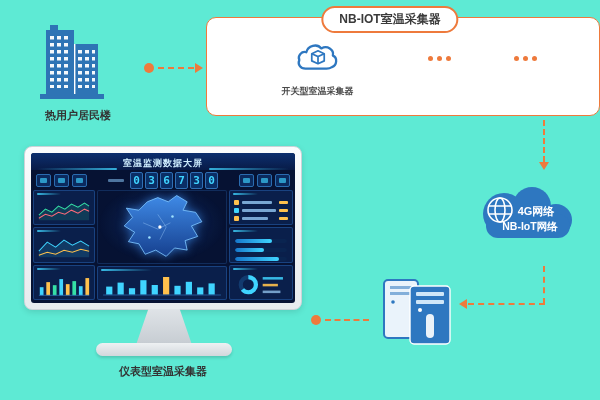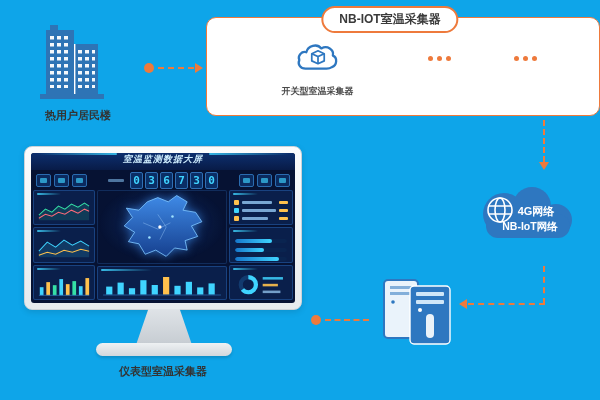--- a/index.html
+++ b/index.html
@@ -1,16 +1,16 @@
 <!DOCTYPE html>
 <html><head>
 <meta charset="utf-8">
 <style>
   html,body{margin:0;padding:0;background:#fff;font-family:"Liberation Sans",sans-serif;}
-  .stage{position:relative;width:600px;height:400px;background:#0ea5e9;overflow:hidden;}
+  .stage{position:relative;width:600px;height:400px;background:#5eead4;overflow:hidden;}
 
   
   .badge{position:absolute;left:390px;top:6px;transform:translateX(-50%);background:#fff;
     border:2px solid #ee7a3c;border-radius:14px;padding:3px 16px;font-size:12px;font-weight:bold;
     color:#3a3a3a;z-index:3;white-space:nowrap;}
   .collector-box{position:absolute;left:206px;top:17px;width:394px;height:99px;border:1px solid #ee7a3c;
     border-radius:10px;display:flex;align-items:center;justify-content:space-evenly;box-sizing:border-box;
     background:#fff;z-index:2;}
   .collector{display:flex;flex-direction:column;align-items:center;width:96px;}
   .collector svg{width:46px;height:44px;}
@@ -32,21 +32,21 @@
   
   .monitor{position:absolute;left:24px;top:146px;width:278px;height:164px;background:linear-gradient(#fbfcfd,#e7ebee);
     border:1px solid #cdd3d8;border-radius:8px;padding:6px;box-sizing:border-box;box-shadow:0 2px 6px rgba(0,0,0,.12);}
   .screen{position:relative;width:100%;height:100%;background:#061233;border-radius:3px;overflow:hidden;}
   .neck{position:absolute;left:136px;top:309px;width:56px;height:36px;background:linear-gradient(#dfe3e7,#c6ccd2);
     clip-path:polygon(22% 0,78% 0,100% 100%,0 100%);}
   .mbase{position:absolute;left:96px;top:343px;width:136px;height:13px;background:linear-gradient(#eef1f3,#d2d7dc);
     border-radius:7px;box-shadow:0 2px 3px rgba(0,0,0,.15);}
 
   
-  .dash-header{display:flex;align-items:flex-start;height:17px;background:linear-gradient(180deg,#0d2f6e,#081b47);padding:0 6px;gap:6px;font-style:italic;}
+  .dash-header{display:flex;align-items:flex-end;height:17px;background:linear-gradient(180deg,#0d2f6e,#081b47);padding:0 6px;gap:6px;}
   .dash-title{font-size:9px;font-weight:bold;color:#cfeeff;letter-spacing:1px;white-space:nowrap;}
   .hdeco{flex:1;height:2px;border-radius:1px;}
   .hdeco.l{background:linear-gradient(90deg,rgba(63,212,255,0),rgba(63,212,255,.8));}
   .hdeco.r{background:linear-gradient(90deg,rgba(63,212,255,.8),rgba(63,212,255,0));}
   .dash-stats{display:flex;align-items:center;height:20px;padding:0 5px;}
   .chiprow{display:flex;gap:3px;}
   .chip{width:13px;height:11px;background:#0b2a5e;border:1px solid #2a6cb0;border-radius:2px;position:relative;}
   .chip::after{content:"";position:absolute;left:3px;top:3px;right:3px;bottom:3px;background:#3fd4ff;opacity:.65;border-radius:1px;}
   .digits{display:flex;align-items:center;margin:0 auto;gap:2px;}
   .minibar{width:16px;height:3px;background:#7fb8e8;opacity:.6;margin-right:4px;border-radius:1px;}

